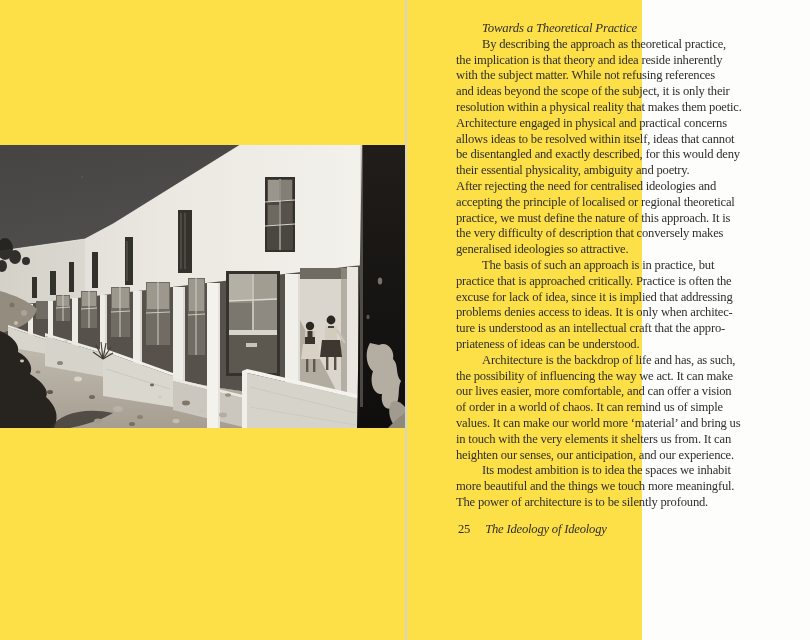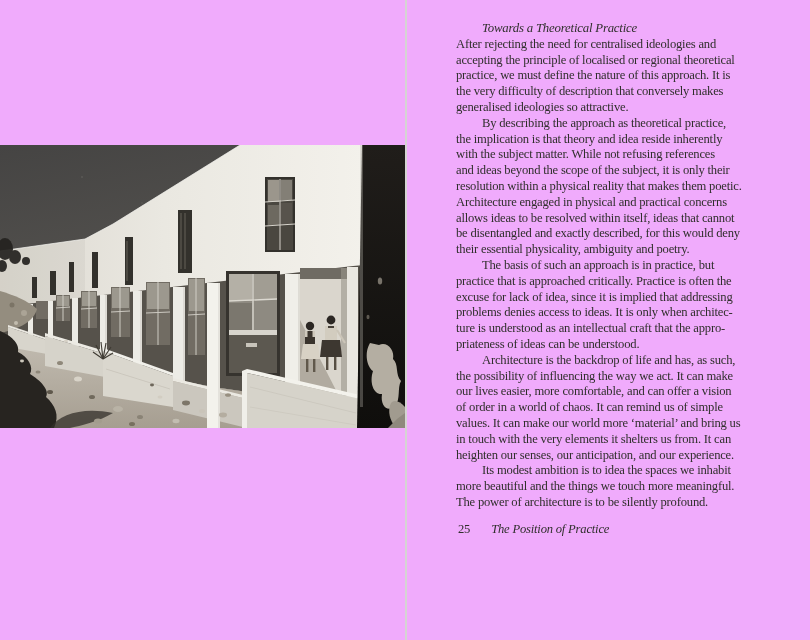--- a/index.html
+++ b/index.html
@@ -4,22 +4,22 @@
 <style>
   html, body { margin: 0; padding: 0; }
   body {
     width: 810px; height: 640px;
     background: #fdfdfc;
     font-family: "Liberation Serif", serif;
     overflow: hidden;
   }
   .spread {
     position: relative;
-    width: 810px; height: 640px;
-    background: #f0abfc;
+    width: 642px; height: 640px;
+    background: #fde047;
   }
   .gutter-line {
     position: absolute;
     left: 405px; top: 0;
     width: 2px; height: 640px;
     background: #d5d4d2;
   }
   .photo-wrap {
     position: absolute;
     left: 0; top: 145px;
@@ -50,21 +50,21 @@
     text-indent: 26px;
   }
   .para.no-indent { text-indent: 0; }
   .page-footer {
     margin-top: 11px;
     display: flex;
     align-items: baseline;
   }
   .page-number {
     font-style: normal;
-    margin-right: 21px;
+    margin-right: 15px;
     margin-left: 2px;
   }
   .running-title { font-style: italic; }
 </style>
 </head>
 <body>
 
 <div class="spread">
 
   <div class="photo-wrap">
@@ -295,50 +295,50 @@
         <path d="M391,258 C387,266 390,276 396,283 L405,283 L405,262 C400,256 394,254 391,258 Z" fill="#a19b8f"></path>
         <ellipse cx="380" cy="136" rx="2.2" ry="3.5" fill="#89847a" opacity="0.85"></ellipse>
         <ellipse cx="368" cy="172" rx="1.5" ry="2.2" fill="#6e6960" opacity="0.8"></ellipse>
         <polygon points="397,274 405,268 405,283 388,283" fill="#8f897d"></polygon>
       </g>
     </svg>
   </div>
 
   <div class="text-col">
     <h1 class="heading">Towards a Theoretical Practice</h1>
-    <p class="para no-indent">After rejecting the need for centralised ideologies and
-accepting the principle of localised or regional theoretical
-practice, we must define the nature of this approach. It is
-the very difficulty of description that conversely makes
-generalised ideologies so attractive.</p>
     <p class="para">By describing the approach as theoretical practice,
 the implication is that theory and idea reside inherently
 with the subject matter. While not refusing references
 and ideas beyond the scope of the subject, it is only their
 resolution within a physical reality that makes them poetic.
 Architecture engaged in physical and practical concerns
 allows ideas to be resolved within itself, ideas that cannot
 be disentangled and exactly described, for this would deny
 their essential physicality, ambiguity and poetry.</p>
+    <p class="para no-indent">After rejecting the need for centralised ideologies and
+accepting the principle of localised or regional theoretical
+practice, we must define the nature of this approach. It is
+the very difficulty of description that conversely makes
+generalised ideologies so attractive.</p>
     <p class="para">The basis of such an approach is in practice, but
 practice that is approached critically. Practice is often the
 excuse for lack of idea, since it is implied that addressing
 problems denies access to ideas. It is only when architec-
 ture is understood as an intellectual craft that the appro-
 priateness of ideas can be understood.</p>
     <p class="para">Architecture is the backdrop of life and has, as such,
 the possibility of influencing the way we act. It can make
 our lives easier, more comfortable, and can offer a vision
 of order in a world of chaos. It can remind us of simple
 values. It can make our world more ‘material’ and bring us
 in touch with the very elements it shelters us from. It can
 heighten our senses, our anticipation, and our experience.</p>
     <p class="para">Its modest ambition is to idea the spaces we inhabit
 more beautiful and the things we touch more meaningful.
 The power of architecture is to be silently profound.</p>
     <div class="page-footer">
       <span class="page-number">25</span>
-      <span class="running-title">The Position of Practice</span>
+      <span class="running-title">The Ideology of Ideology</span>
     </div>
   </div>
 
   <div class="gutter-line"></div>
 </div>
 
 </body></html>

